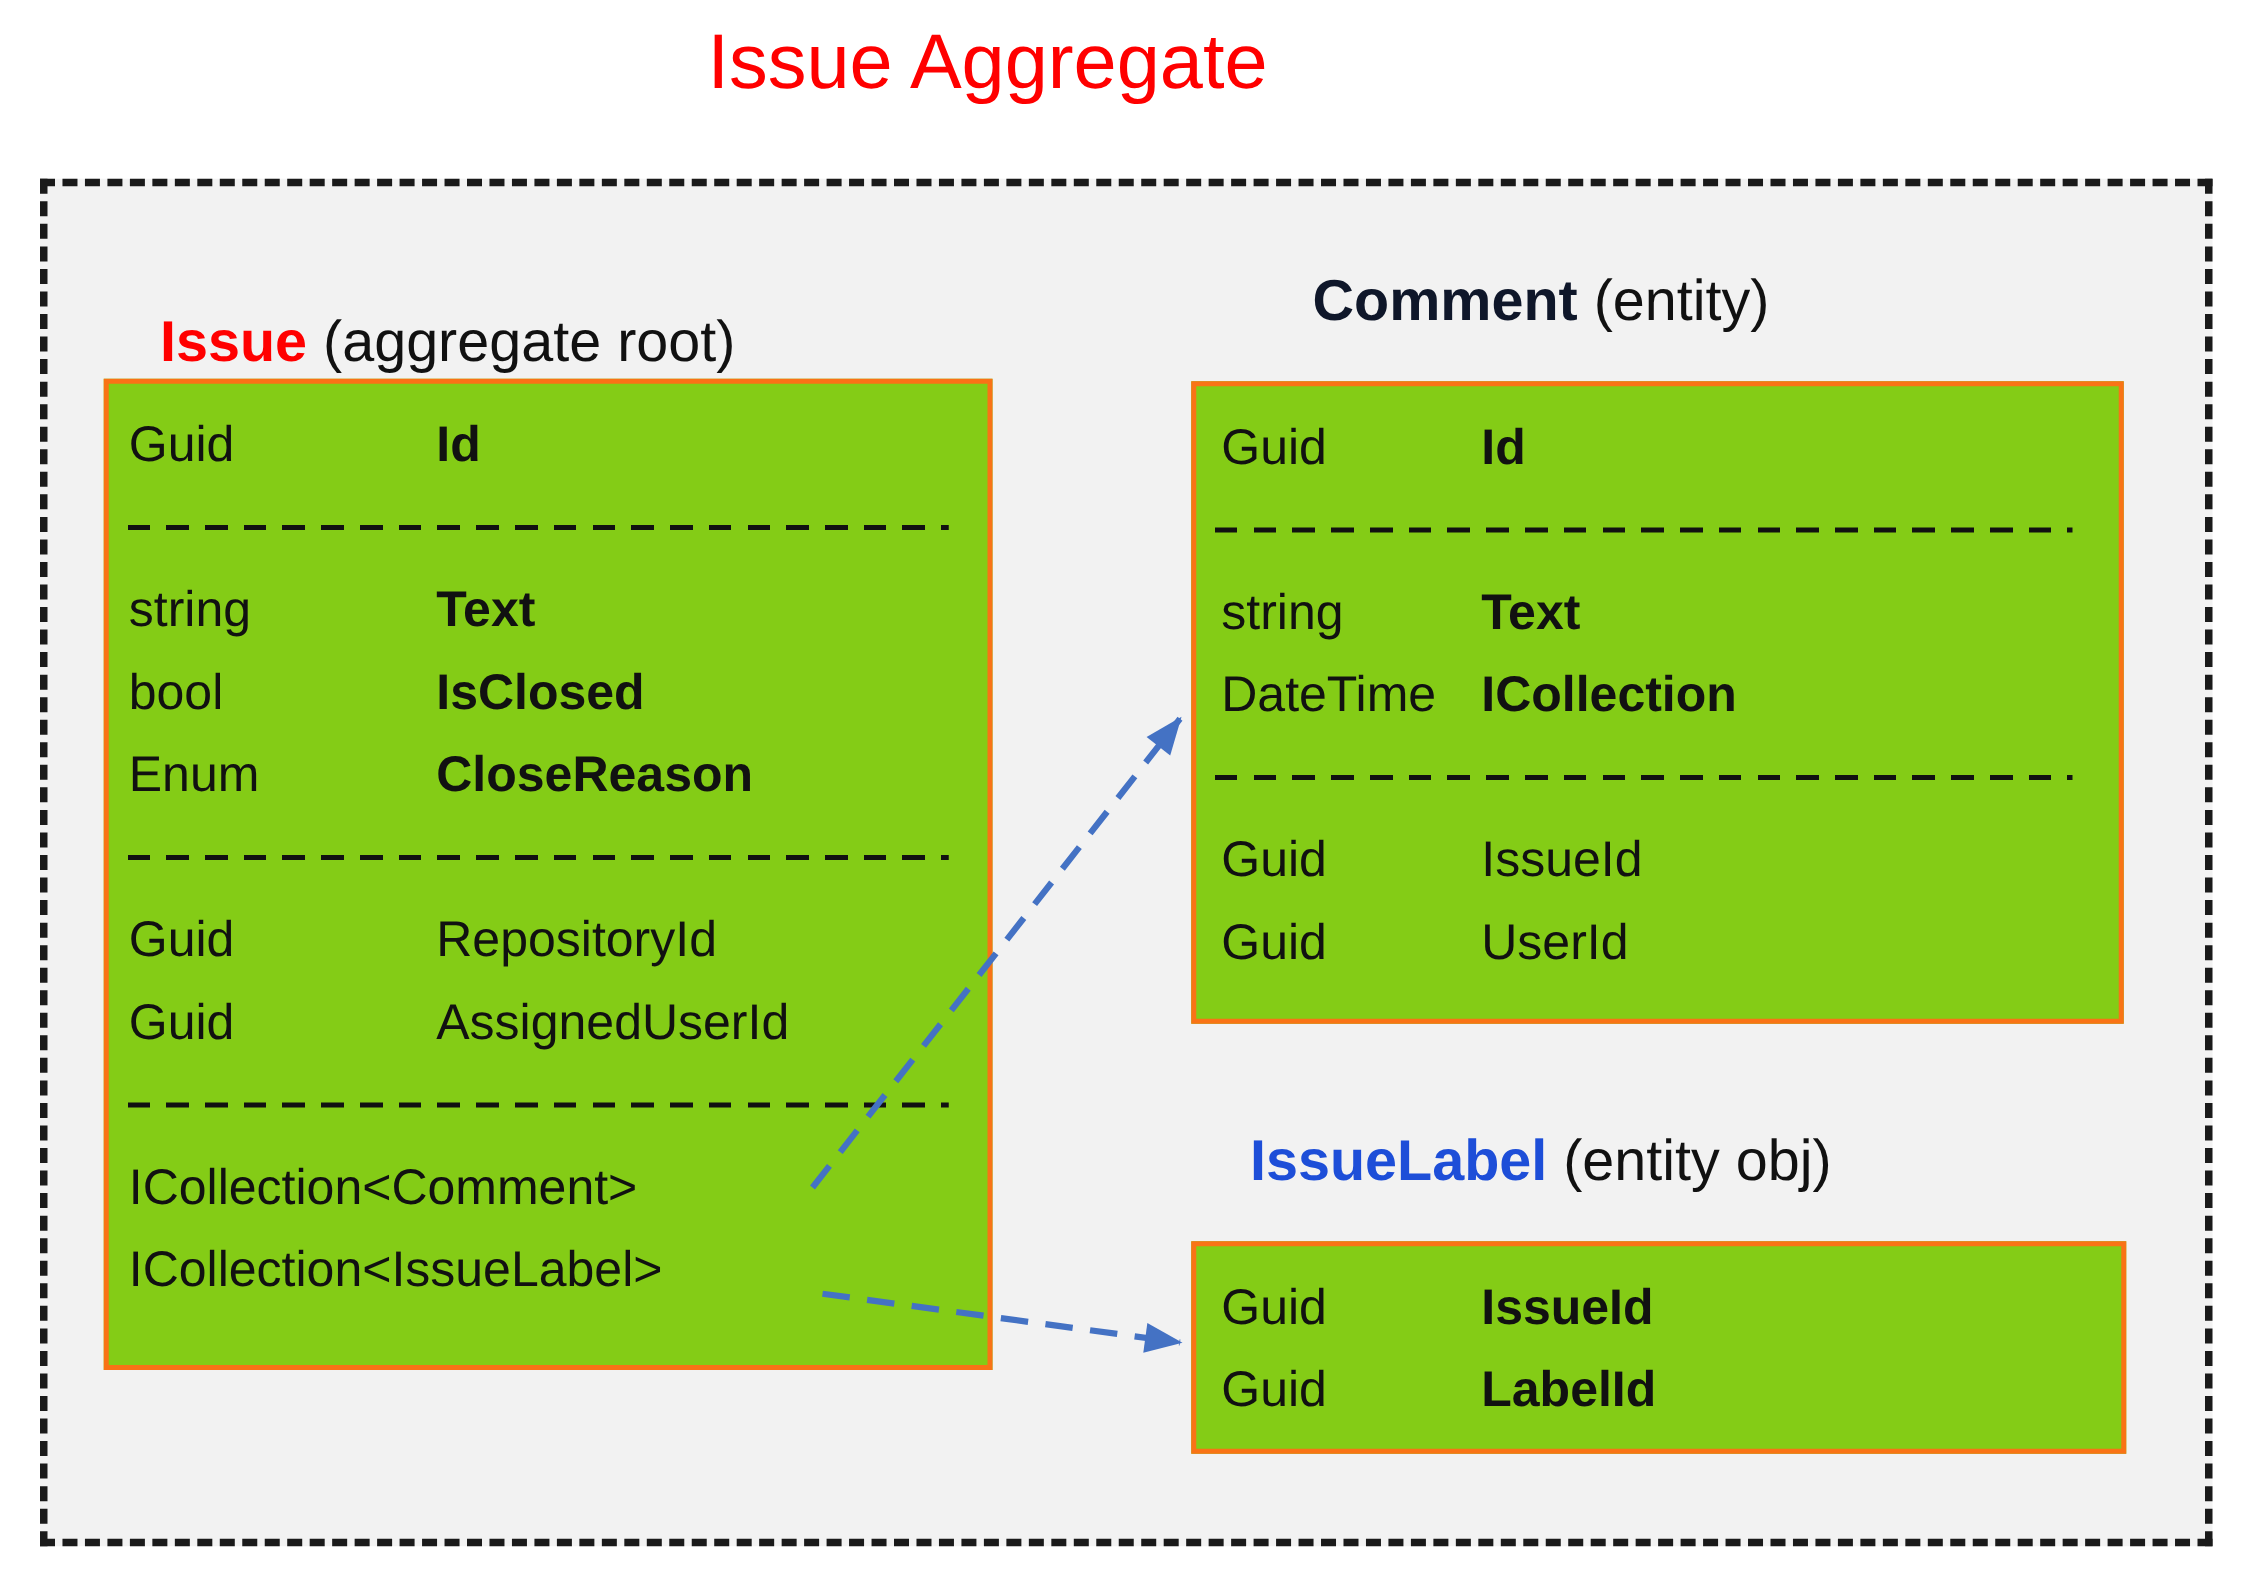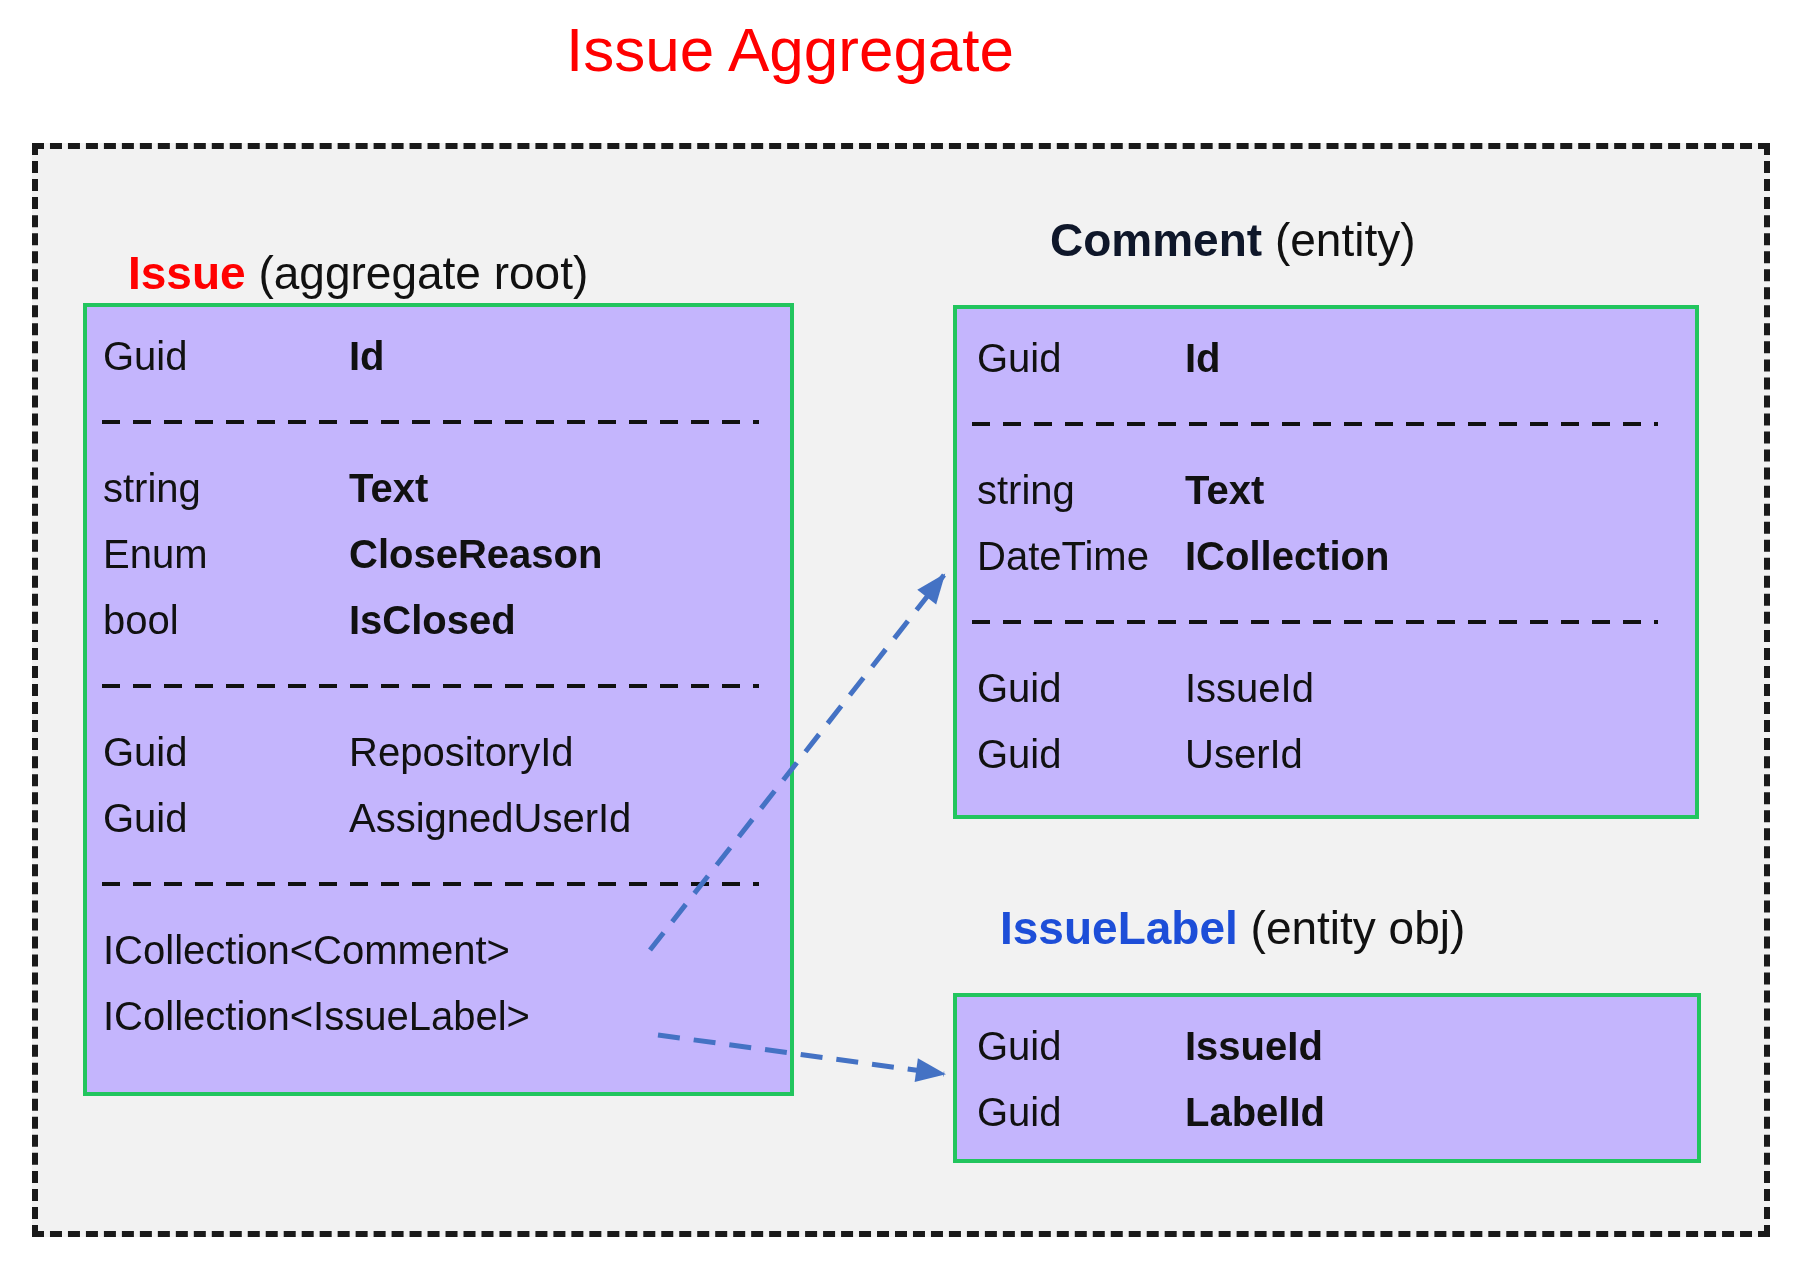--- a/index.html
+++ b/index.html
@@ -39,22 +39,22 @@
     color: #111111;
   }
   .hdr .hdr-name { font-weight: bold; }
   #hdr-issue      { left: 128px;  top: 213px; margin-top: 33px; }
   #hdr-comment    { left: 1050px; top: 213px; }
   #hdr-issuelabel { left: 1000px; top: 901px; }
 
   .entity-box {
     position: absolute;
     box-sizing: border-box;
-    background: #c4b5fd;
-    border: 4px solid #22c55e;
+    background: #84cc16;
+    border: 4px solid #f97316;
   }
   #box-issue      { left: 83px;  top: 303px; width: 711px; height: 793px; }
   #box-comment    { left: 953px; top: 305px; width: 746px; height: 514px; }
   #box-issuelabel { left: 953px; top: 993px; width: 748px; height: 170px; }
 
   .box-body { padding-top: 16px; }
   .frow {
     height: 66px;
     display: flex;
     align-items: center;
@@ -119,26 +119,26 @@
           <span class="fname bold">Id</span>
         </div>
         <div class="sep-row">
           <div class="sep-line"></div>
         </div>
         <div class="frow">
           <span class="ftype">string</span>
           <span class="fname bold">Text</span>
         </div>
         <div class="frow">
+          <span class="ftype">bool</span>
+          <span class="fname bold">IsClosed</span>
+        </div>
+        <div class="frow">
           <span class="ftype">Enum</span>
           <span class="fname bold">CloseReason</span>
-        </div>
-        <div class="frow">
-          <span class="ftype">bool</span>
-          <span class="fname bold">IsClosed</span>
         </div>
         <div class="sep-row">
           <div class="sep-line"></div>
         </div>
         <div class="frow">
           <span class="ftype">Guid</span>
           <span class="fname">RepositoryId</span>
         </div>
         <div class="frow">
           <span class="ftype">Guid</span>

